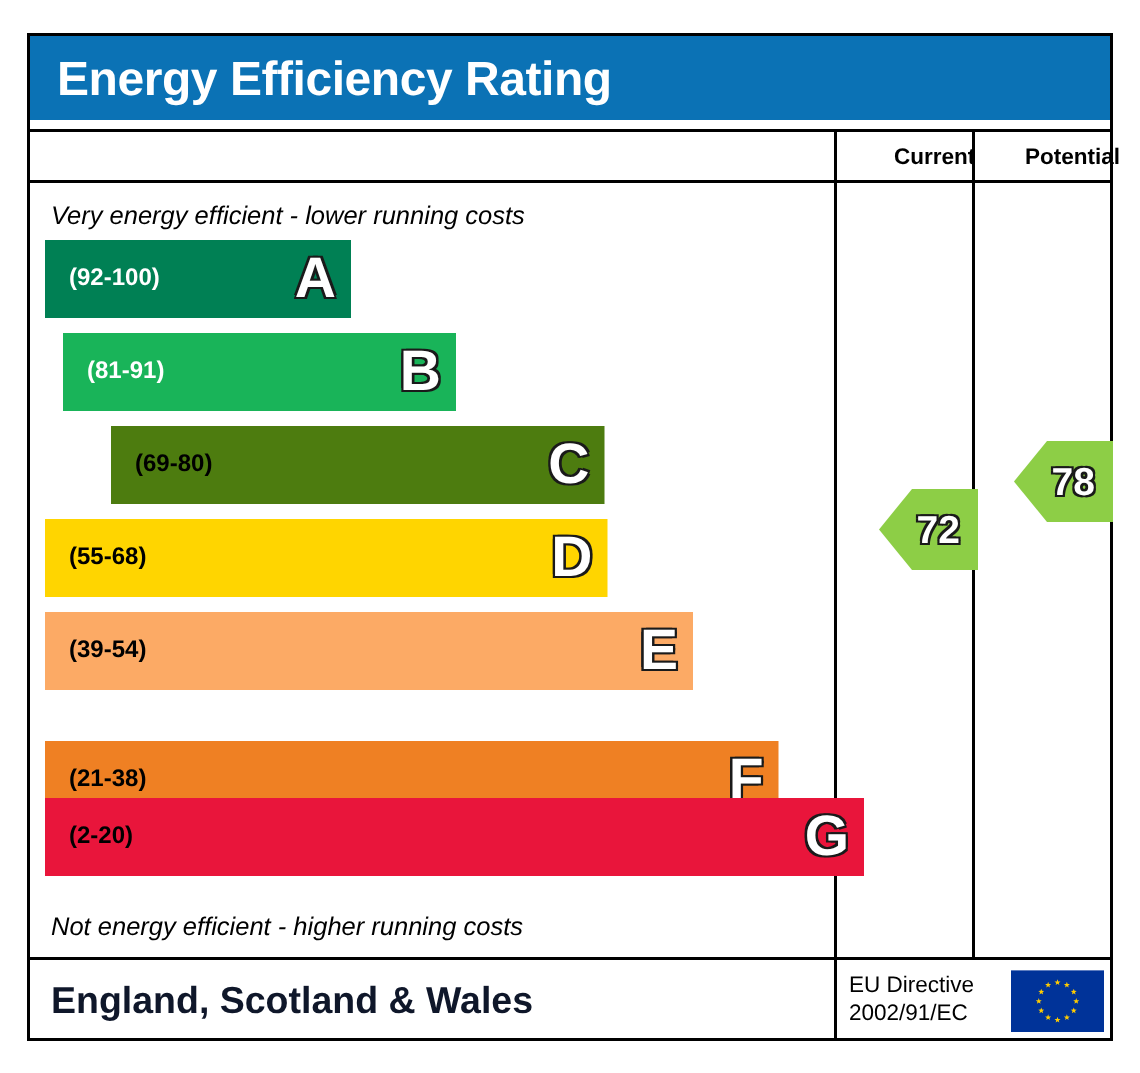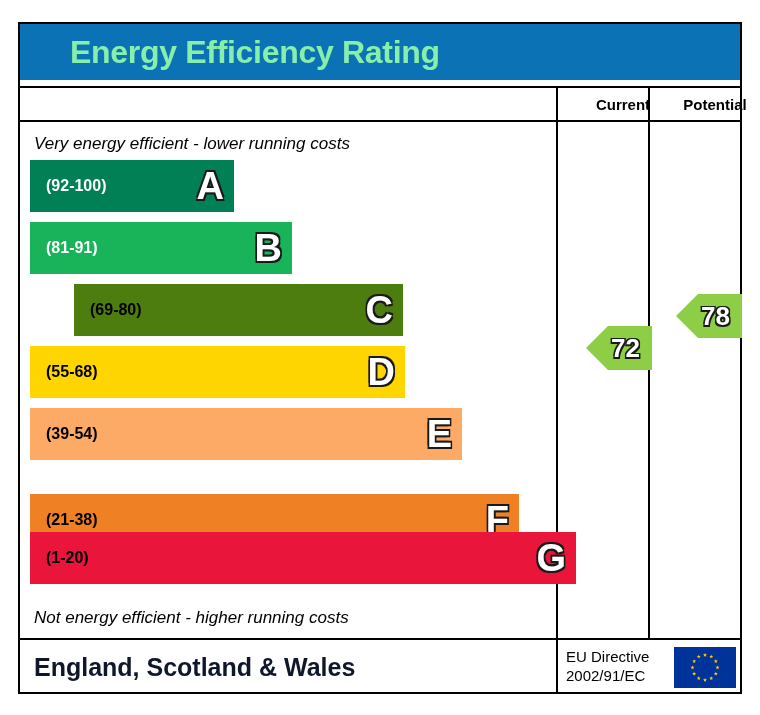--- a/index.html
+++ b/index.html
@@ -30,27 +30,26 @@
   .title-bar {
     position: absolute;
     left: 0; top: 0;
     width: 720px;
     height: 56px;
     background: #0B72B5;
     display: flex;
     align-items: center;
   }
   .title-text {
-    color: #86efac;
+    color: #ffffff;
     font-size: 32px;
     font-weight: bold;
     padding-left: 18px;
     letter-spacing: -0.3px;
     white-space: nowrap;
-    margin-left: 32px;
   }
 
   
   .colhdr-row {
     position: absolute;
     left: 0;
     top: 62px;
     width: 720px;
     height: 36px;
     border-top: 2px solid #000;
@@ -133,21 +132,21 @@
     text-shadow:
       -1.6px -1.6px 0 #1a1a1a,  1.6px -1.6px 0 #1a1a1a,
       -1.6px  1.6px 0 #1a1a1a,  1.6px  1.6px 0 #1a1a1a;
   }
   .range-light { color: #ffffff; }
   .range-dark  { color: #000000; }
 
   
   .arrow {
     position: absolute;
-    height: 44px;
+    height: 54px;
     display: flex;
     align-items: center;
     justify-content: flex-end;
     padding-right: 12px;
     clip-path: polygon(22px 0, 100% 0, 100% 100%, 22px 100%, 0 50%);
     filter: drop-shadow(2px 2px 1px rgba(0,0,0,0.38));
   }
   .arrow-value {
     font-size: 26px;
     font-weight: bold;
@@ -224,42 +223,42 @@
       <div class="vline vline-potential"></div>
 
       <div class="caption caption-top">Very energy efficient - lower running costs</div>
       <div class="caption caption-bottom">Not energy efficient - higher running costs</div>
 
       <div class="bands" id="bands-container">
           <div class="band" style="top: 0px; width: 204px; background: rgb(0, 128, 84);">
             <span class="band-range range-light">(92-100)</span>
             <span class="band-letter">A</span>
           </div>
-          <div class="band" style="top: 62px; width: 262px; background: rgb(25, 180, 89);">
+          <div class="band" style="top: 62px; width: 262px; background: rgb(25, 180, 89); margin-left: 12px;">
             <span class="band-range range-light">(81-91)</span>
             <span class="band-letter">B</span>
           </div>
           <div class="band" style="top: 124px; width: 329px; background: #4d7c0f; margin-left: 44px;">
             <span class="band-range range-dark">(69-80)</span>
             <span class="band-letter">C</span>
           </div>
           <div class="band" style="top: 186px; width: 375px; background: rgb(255, 213, 0);">
             <span class="band-range range-dark">(55-68)</span>
             <span class="band-letter">D</span>
           </div>
           <div class="band" style="top: 248px; width: 432px; background: rgb(252, 170, 101);">
             <span class="band-range range-dark">(39-54)</span>
             <span class="band-letter">E</span>
           </div>
           <div class="band" style="top: 310px; width: 489px; background: rgb(239, 128, 35); margin-top: 24px;">
             <span class="band-range range-dark">(21-38)</span>
             <span class="band-letter">F</span>
           </div>
           <div class="band" style="top: 372px; width: 546px; background: rgb(233, 21, 59);">
-            <span class="band-range range-dark">(1-20)</span>
+            <span class="band-range range-dark">(2-20)</span>
             <span class="band-letter">G</span>
           </div>
         </div>
       <div id="arrows-container">
           <div class="arrow" style="top: 204px; left: 566px; width: 66px; background: rgb(141, 206, 70);">
             <span class="arrow-value">72</span>
           </div>
           <div class="arrow" style="top: 172px; left: 656px; width: 66px; background: rgb(141, 206, 70);">
             <span class="arrow-value">78</span>
           </div>

